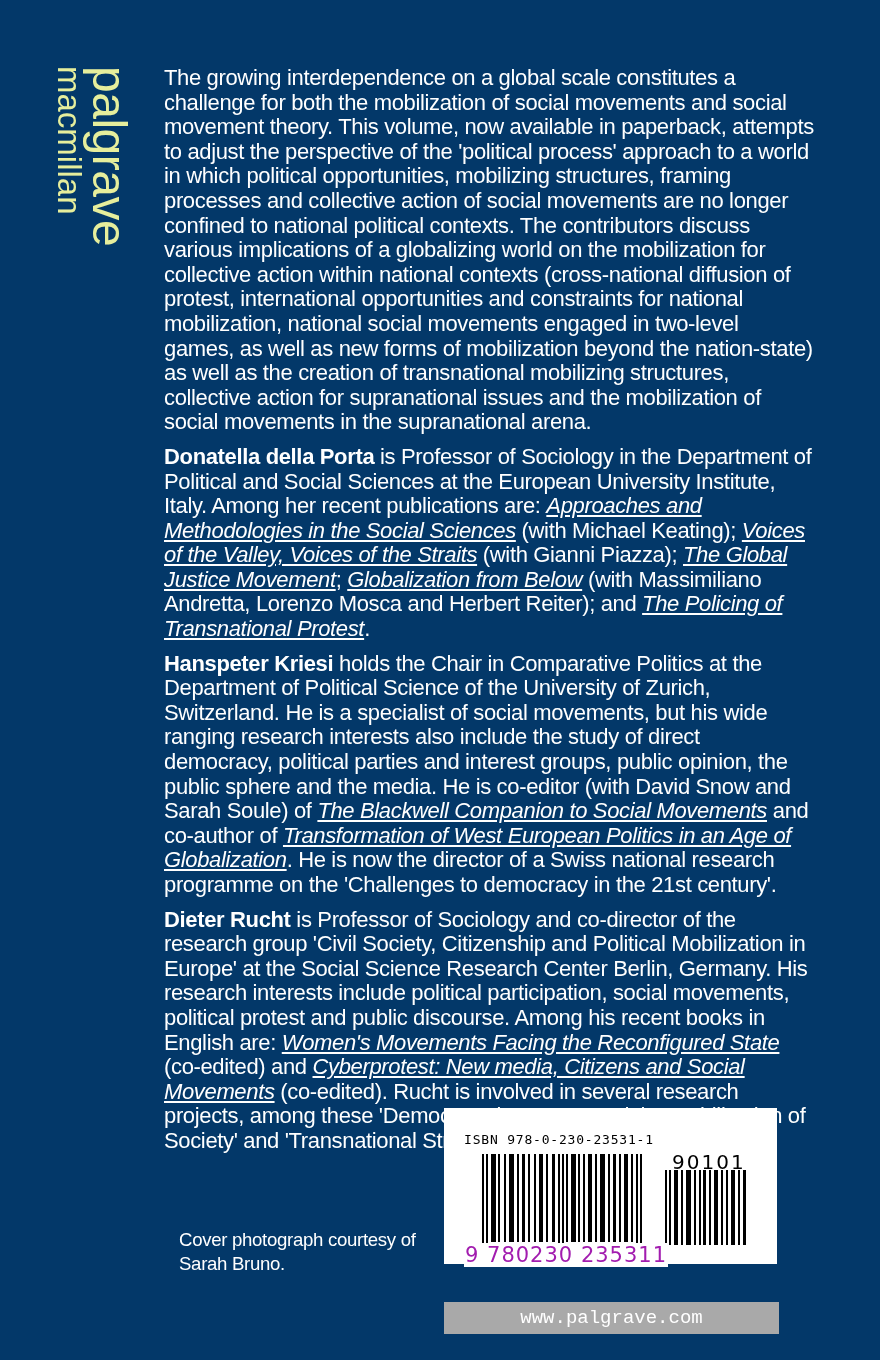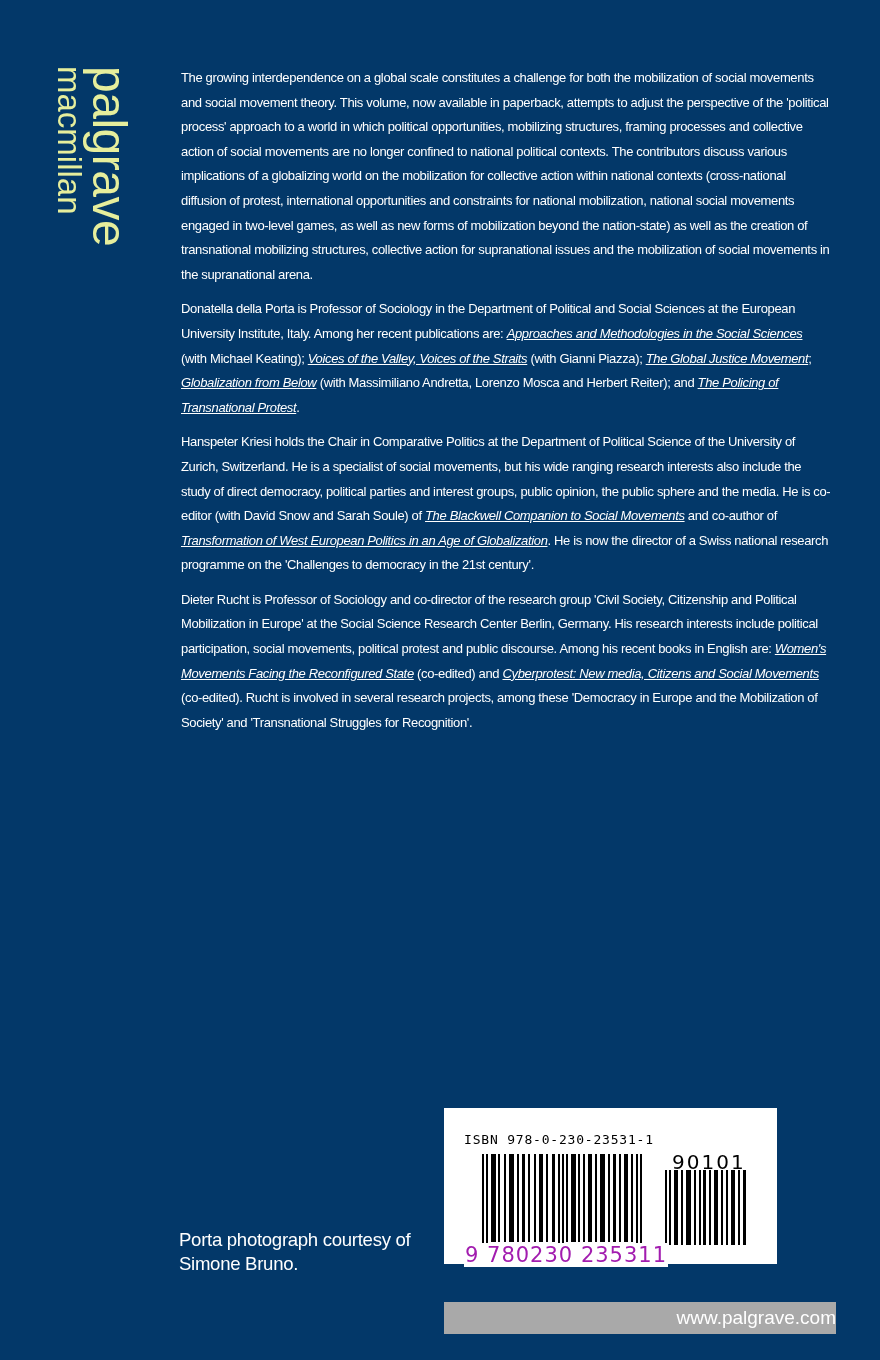--- a/index.html
+++ b/index.html
@@ -27,27 +27,27 @@
     font-size: 48px; line-height: 46px;
     color: #e6ee9c; letter-spacing: -0.5px;
   }
   .logo-line2 {
     display: block;
     font-size: 33px; line-height: 34px;
     color: #e6ee9c; letter-spacing: 0px;
   }
   .content {
     position: absolute;
-    left: 181px; top: 66px;
+    left: 164px; top: 66px;
     width: 650px;
-    font-size: 13px; line-height: 24.6px;
+    font-size: 22px; line-height: 24.6px;
     letter-spacing: -0.35px;
   }
   .content p { margin: 0 0 10px 0; }
-  .content b { font-weight: normal; }
+  .content b { font-weight: bold; }
   .content i { font-style: italic; text-decoration: underline; }
   .credit {
     position: absolute;
     left: 179px; top: 1228px;
     width: 260px;
     font-size: 18.6px; line-height: 24px;
     letter-spacing: -0.3px;
   }
   .barcode-box {
     position: absolute;
@@ -79,45 +79,46 @@
     position: absolute; left: 20px; top: 123px;
     font-family: "DejaVu Sans", sans-serif;
     font-size: 21px; color: #a21caf; letter-spacing: 1px;
     background: transparent;
     margin-top: 12px;
   }
   .ean-num span { background: #fff; padding: 0 1px; }
   .web-bar {
     position: absolute;
     left: 444px; top: 1302px;
-    width: 392px; height: 32px;
+    width: 335px; height: 32px;
     background: #a9a9a9;
     color: #ffffff;
     font-size: 19px; line-height: 32px;
-    text-align: right;
+    text-align: center;
+    font-family: Liberation Mono, monospace;
   }
 </style>
 </head>
 <body>
 
 <div class="logo">
   <div class="logo-inner">
     <span class="logo-line1">palgrave</span>
     <span class="logo-line2">macmillan</span>
   </div>
 </div>
 
 <div class="content">
   <p>The growing interdependence on a global scale constitutes a challenge for both the mobilization of social movements and social movement theory. This volume, now available in paperback, attempts to adjust the perspective of the 'political process' approach to a world in which political opportunities, mobilizing structures, framing processes and collective action of social movements are no longer confined to national political contexts. The contributors discuss various implications of a globalizing world on the mobilization for collective action within national contexts (cross-national diffusion of protest, international opportunities and constraints for national mobilization, national social movements engaged in two-level games, as well as new forms of mobilization beyond the nation-state) as well as the creation of transnational mobilizing structures, collective action for supranational issues and the mobilization of social movements in the supranational arena.</p>
   <p><b>Donatella della Porta</b><span> is Professor of Sociology in the Department of Political and Social Sciences at the European University Institute, Italy. Among her recent publications are: </span><i>Approaches and Methodologies in the Social Sciences</i><span> (with Michael Keating); </span><i>Voices of the Valley, Voices of the Straits</i><span> (with Gianni Piazza); </span><i>The Global Justice Movement</i><span>; </span><i>Globalization from Below</i><span> (with Massimiliano Andretta, Lorenzo Mosca and Herbert Reiter); and </span><i>The Policing of Transnational Protest</i><span>.</span></p>
   <p><b>Hanspeter Kriesi</b><span> holds the Chair in Comparative Politics at the Department of Political Science of the University of Zurich, Switzerland. He is a specialist of social movements, but his wide ranging research interests also include the study of direct democracy, political parties and interest groups, public opinion, the public sphere and the media. He is co-editor (with David Snow and Sarah Soule) of </span><i>The Blackwell Companion to Social Movements</i><span> and co-author of </span><i>Transformation of West European Politics in an Age of Globalization</i><span>. He is now the director of a Swiss national research programme on the 'Challenges to democracy in the 21st century'.</span></p>
   <p><b>Dieter Rucht</b><span> is Professor of Sociology and co-director of the research group 'Civil Society, Citizenship and Political Mobilization in Europe' at the Social Science Research Center Berlin, Germany. His research interests include political participation, social movements, political protest and public discourse. Among his recent books in English are: </span><i>Women's Movements Facing the Reconfigured State</i><span> (co-edited) and </span><i>Cyberprotest: New media, Citizens and Social Movements</i><span> (co-edited). Rucht is involved in several research projects, among these 'Democracy in Europe and the Mobilization of Society' and 'Transnational Struggles for Recognition'.</span></p>
 </div>
 
-<div class="credit">Porta photograph courtesy of Simone Bruno.</div>
+<div class="credit">Cover photograph courtesy of Sarah Bruno.</div>
 
 <div class="barcode-box">
   <div class="isbn-text">ISBN 978-0-230-23531-1</div>
   <svg class="bars-main" viewBox="0 0 164 98" preserveAspectRatio="none">
     <g fill="#000">
       <rect x="0" y="0" width="2" height="98"></rect>
         <rect x="4" y="0" width="2" height="98"></rect>
       <rect x="9" y="0" width="5" height="88"></rect>
         <rect x="16" y="0" width="2" height="88"></rect>
       <rect x="22" y="0" width="2" height="88"></rect>

